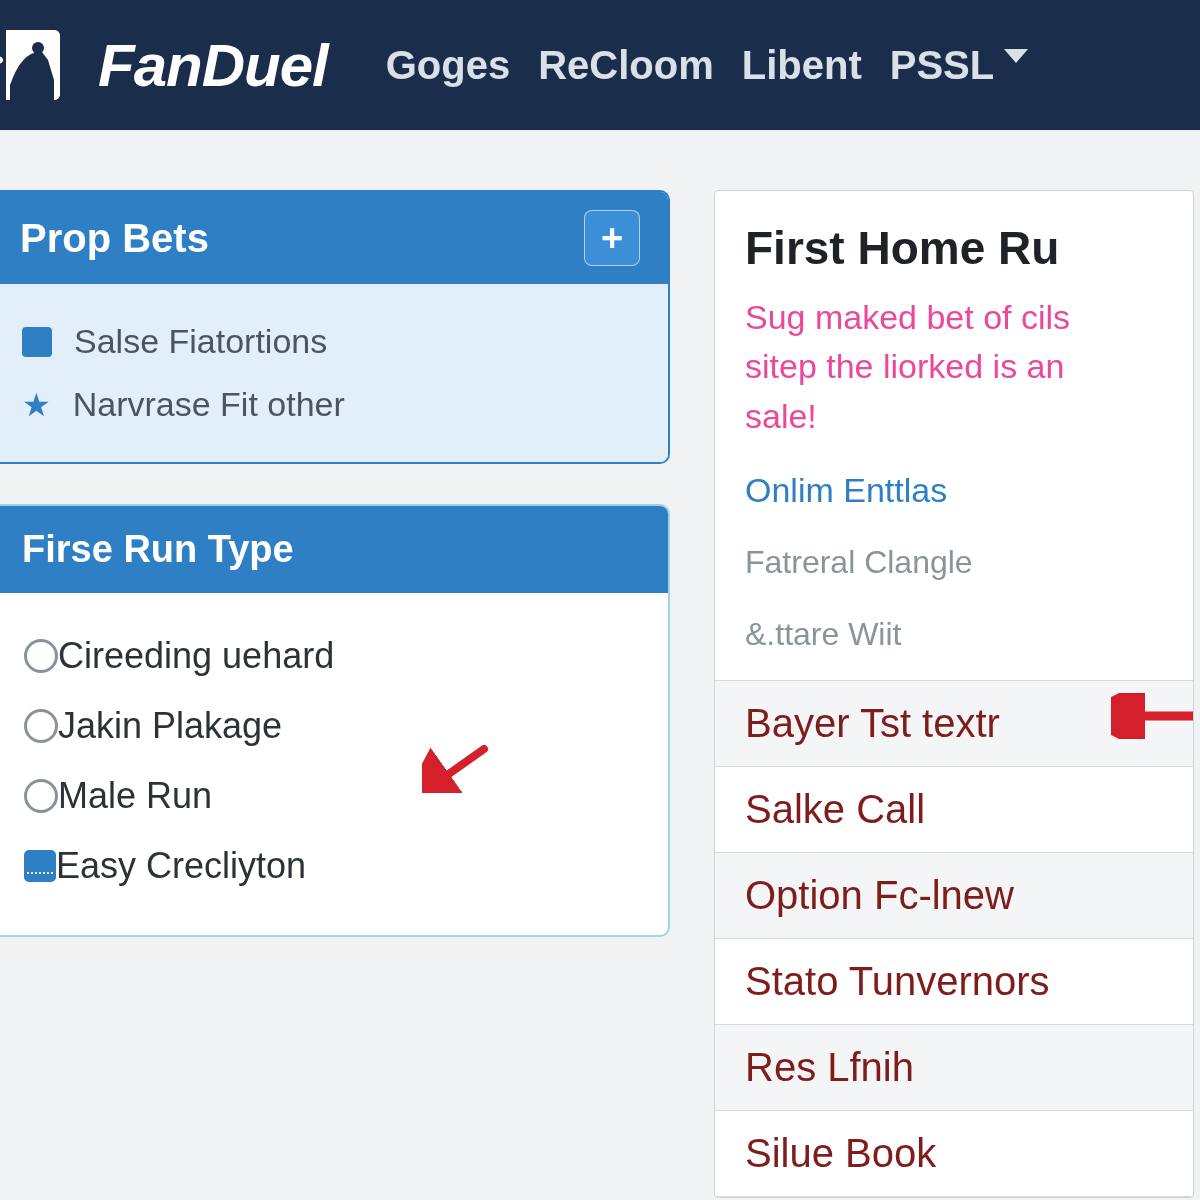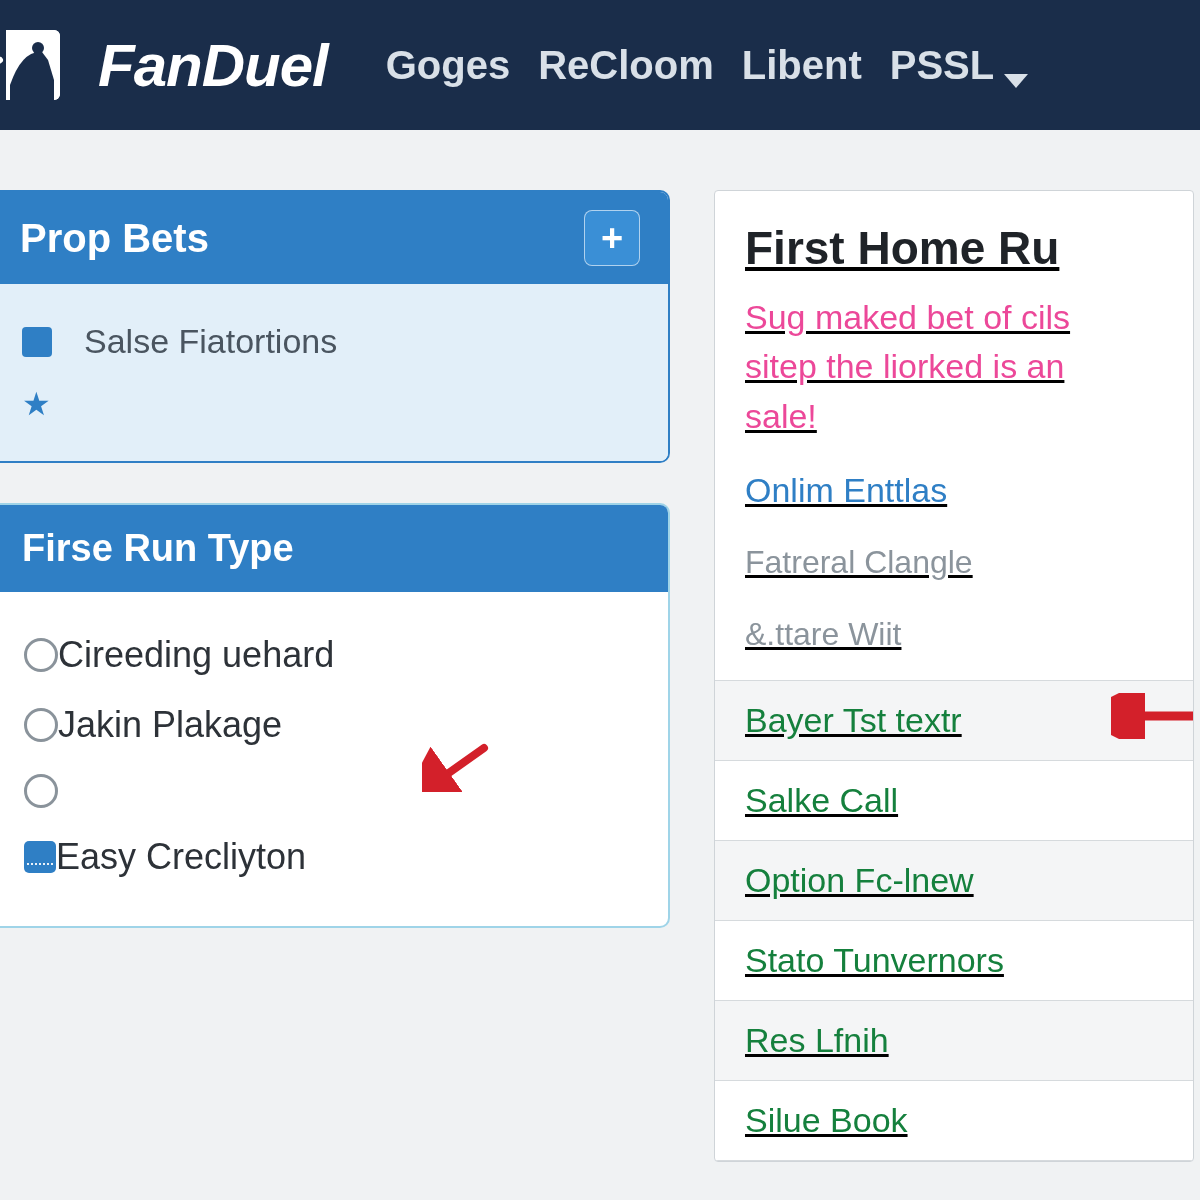--- a/index.html
+++ b/index.html
@@ -38,21 +38,21 @@
   font-family: Arial, sans-serif;
   margin-left: 10px;
   margin-right: 30px;
 }
 .nav-item {
   color: #d9e0e8;
   font-size: 40px;
   font-weight: 600;
   cursor: pointer;
   display: flex;
-  align-items: flex-end;
+  align-items: flex-start;
   gap: 10px;
 }
 .caret-down {
   width: 0; height: 0;
   border-left: 12px solid transparent;
   border-right: 12px solid transparent;
   border-top: 14px solid #d9e0e8;
   margin-top: 6px;
 }
 
@@ -87,21 +87,21 @@
   border-radius: 8px;
   color: #fff;
   font-size: 38px;
   font-weight: 700;
   display: flex;
   align-items: center;
   justify-content: center;
   cursor: pointer;
 }
 .card-body { padding: 26px 30px; background: #e2eff9; }
-.prop-item { display: flex; align-items: center; gap: 32px; padding: 12px 0; font-size: 34px; color: #4a5560; }
+.prop-item { display: flex; align-items: center; gap: 22px; padding: 12px 0; font-size: 34px; color: #4a5560; }
 .square-icon { width: 30px; height: 30px; background: #2f7fc5; border-radius: 4px; flex-shrink: 0; }
 .star-icon { color: #2f7fc5; font-size: 32px; flex-shrink: 0; }
 
 .card2 {
   border: 2px solid #9fd4e8;
   border-radius: 10px;
   background: #fff;
   overflow: hidden;
 }
 .card2-header {
@@ -143,35 +143,34 @@
   pointer-events: none;
 }
 .red-arrow svg { width: 100%; height: 100%; }
 
 .right-card {
   border: 1px solid #cfd4d8;
   background: #fff;
   border-radius: 4px;
   overflow: hidden;
   width: 480px;
-  text-decoration: underline;
 }
 .right-card-inner { padding: 30px 30px 0 30px; }
 .right-card h1 { font-size: 46px; font-weight: 800; color: #1f2328; margin-bottom: 18px; white-space: nowrap; }
 .promo-text { font-size: 34px; color: #ec4899; line-height: 1.45; margin-bottom: 30px; white-space: nowrap; }
 .link-text { color: #2f7fc5; font-size: 34px; margin-bottom: 28px; }
 .sub-text { color: #8b949c; font-size: 32px; line-height: 1.5; margin-bottom: 24px; white-space: nowrap; }
 .right-list {
   border-top: 1px solid #d6dadd;
 }
 .right-list-item {
   border-bottom: 1px solid #d6dadd;
   padding: 20px 30px;
-  font-size: 34px;
-  color: #15803d;
+  font-size: 40px;
+  color: #7f1d1d;
   position: relative;
   white-space: nowrap;
 }
 .right-list-item.highlight { background: #f4f5f6; }
 .arrow2 {
   position: absolute;
   right: -8px;
   top: 12px;
   width: 90px;
   height: 46px;
@@ -215,37 +214,39 @@
         <h2>Prop Bets</h2>
         <div class="plus-btn">+</div>
       </div>
       <div class="card-body">
         <div class="prop-item">
           <span class="square-icon"></span>
           <span>Salse Fiatortions</span>
         </div>
         <div class="prop-item">
           <span class="star-icon">★</span>
+          <span>Narvrase Fit other</span>
         </div>
       </div>
     </div>
 
     <div class="card2">
       <div class="card2-header">Firse Run Type</div>
       <div class="card2-body">
         <div class="radio-item">
           <span class="radio-circle"></span>
           <span>Cireeding uehard</span>
         </div>
         <div class="radio-item">
           <span class="radio-circle"></span>
           <span>Jakin Plakage</span>
         </div>
         <div class="radio-item">
           <span class="radio-circle"></span>
+          <span>Male Run</span>
         </div>
         <div class="radio-item">
           <span class="radio-square"></span>
           <span>Easy Crecliyton</span>
         </div>
 
         <div class="red-arrow" style="left:430px; top:150px;">
           <svg viewBox="0 0 70 50">
             <defs>
                 <marker id="ah1" markerWidth="8" markerHeight="8" refX="2" refY="4" orient="auto">

